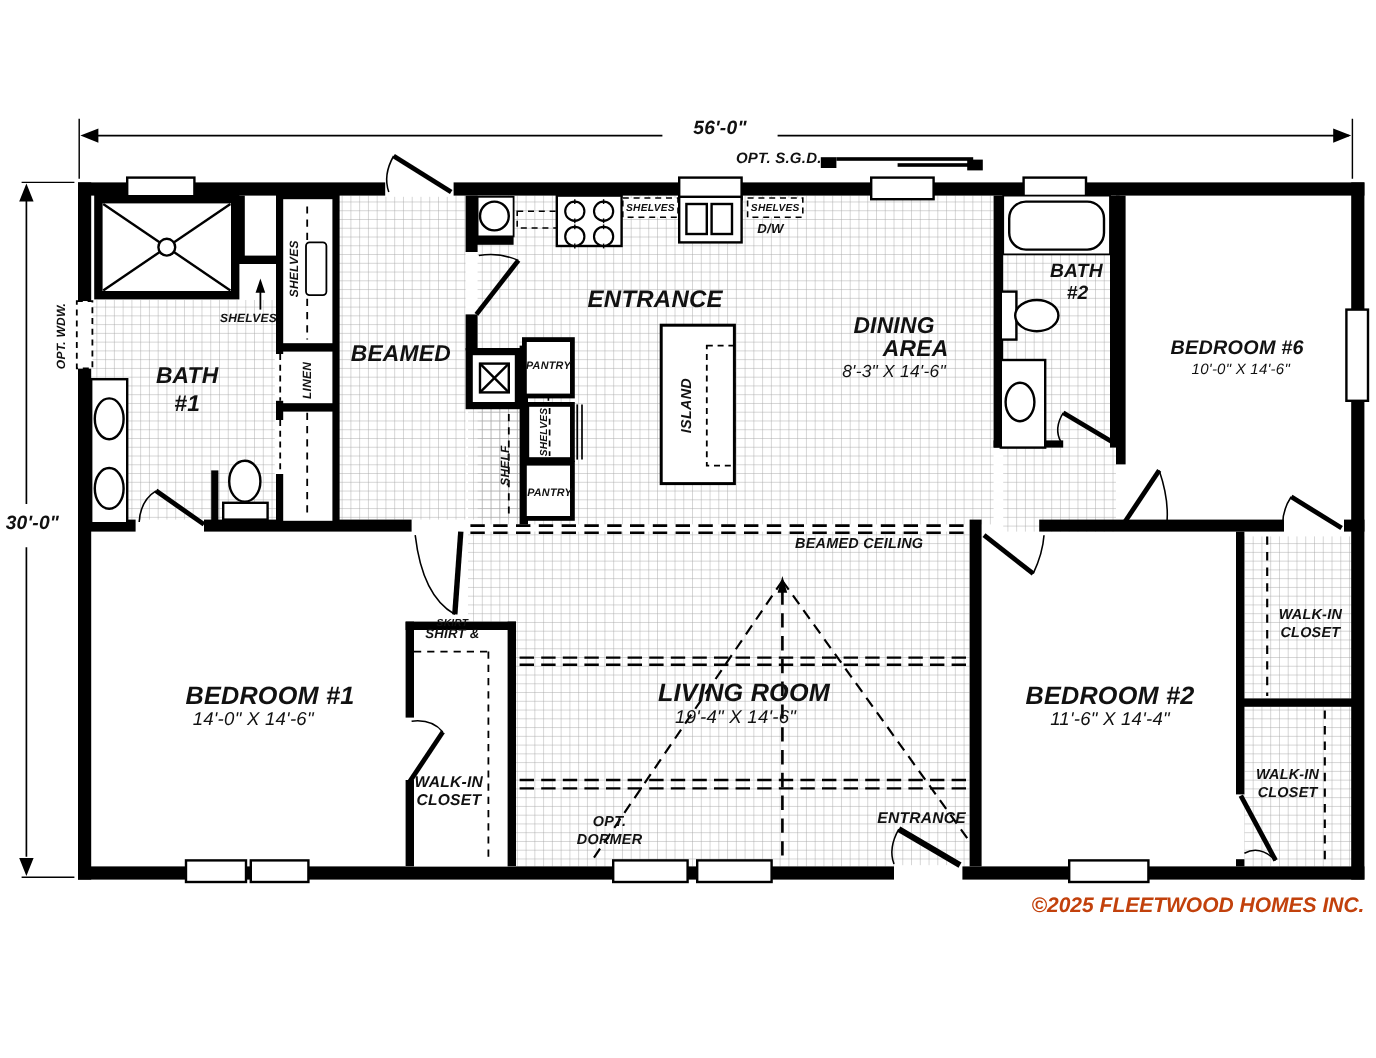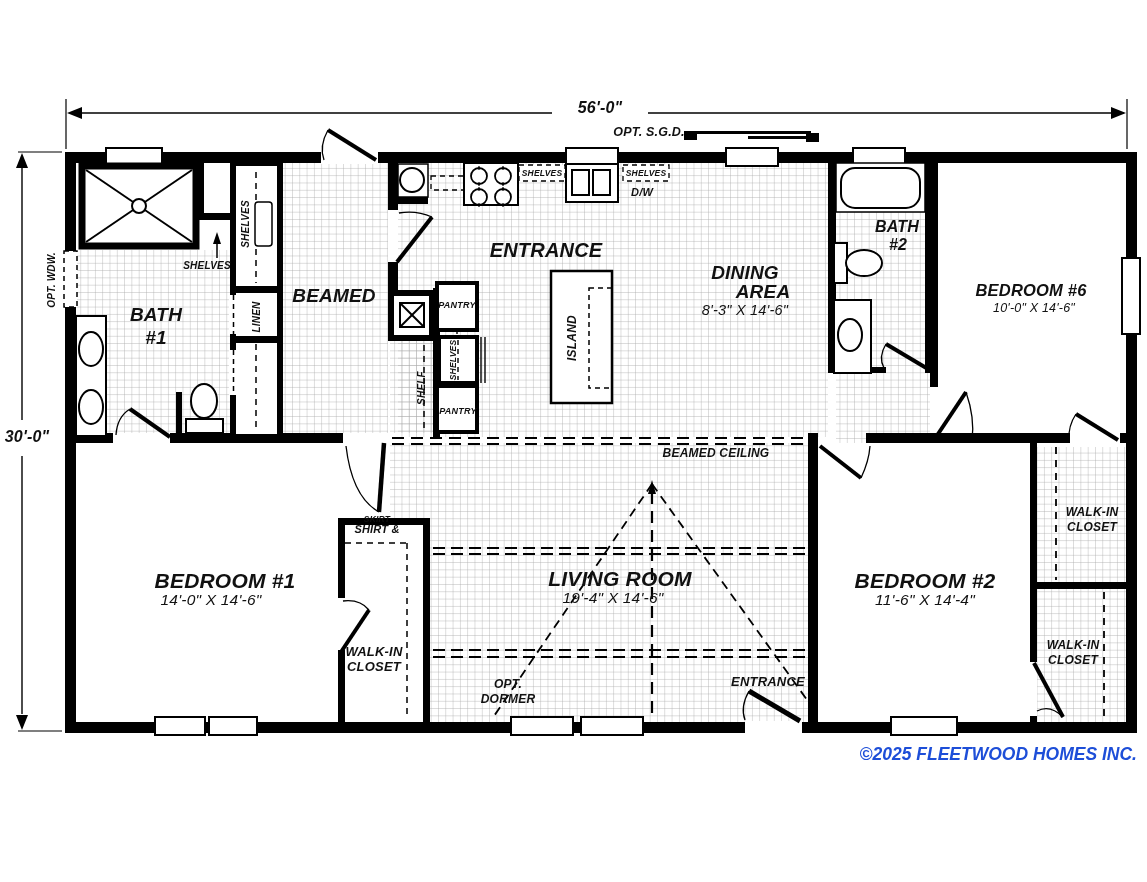--- a/index.html
+++ b/index.html
@@ -5,21 +5,21 @@
   html,body{margin:0;padding:0;background:#fff;}
   .plan{position:relative;width:1147px;height:882px;background:#fff;overflow:hidden;
         font-family:"Liberation Sans","DejaVu Sans",sans-serif;}
   .plan svg{position:absolute;left:0;top:0;}
   .lbl{position:absolute;transform:translate(-50%,-50%);font-style:italic;color:#111;
        white-space:nowrap;line-height:1;letter-spacing:.2px;}
   .vert{transform:translate(-50%,-50%) rotate(-90deg);}
   .b{font-weight:bold;}
   .dim{font-weight:bold;background:#fff;padding:0 5px;}
   .copyright{position:absolute;right:10px;top:745px;text-align:right;font-style:italic;
-             font-weight:bold;font-size:17.5px;color:#1d4ed8;line-height:1.12;}
+             font-weight:bold;font-size:17.5px;color:#c2410c;line-height:1.12;}
 </style>
 </head>
 <body>
 
 <div class="plan">
 
 <svg width="1147" height="882" viewBox="0 0 1147 882">
   <defs>
     <pattern id="g" patternUnits="userSpaceOnUse" width="7.3" height="7.3">
       <path d="M7.3 0H0V7.3" fill="none" stroke="#ababab" stroke-width="0.8"></path>

